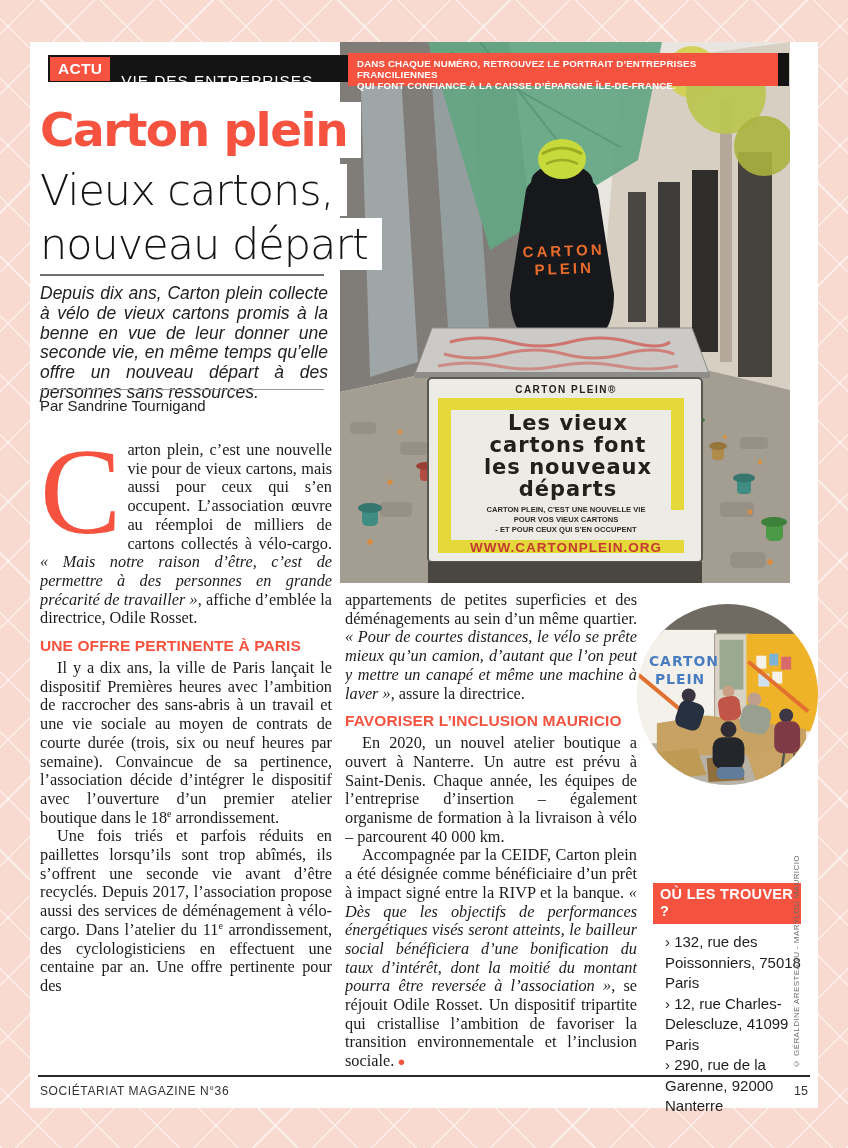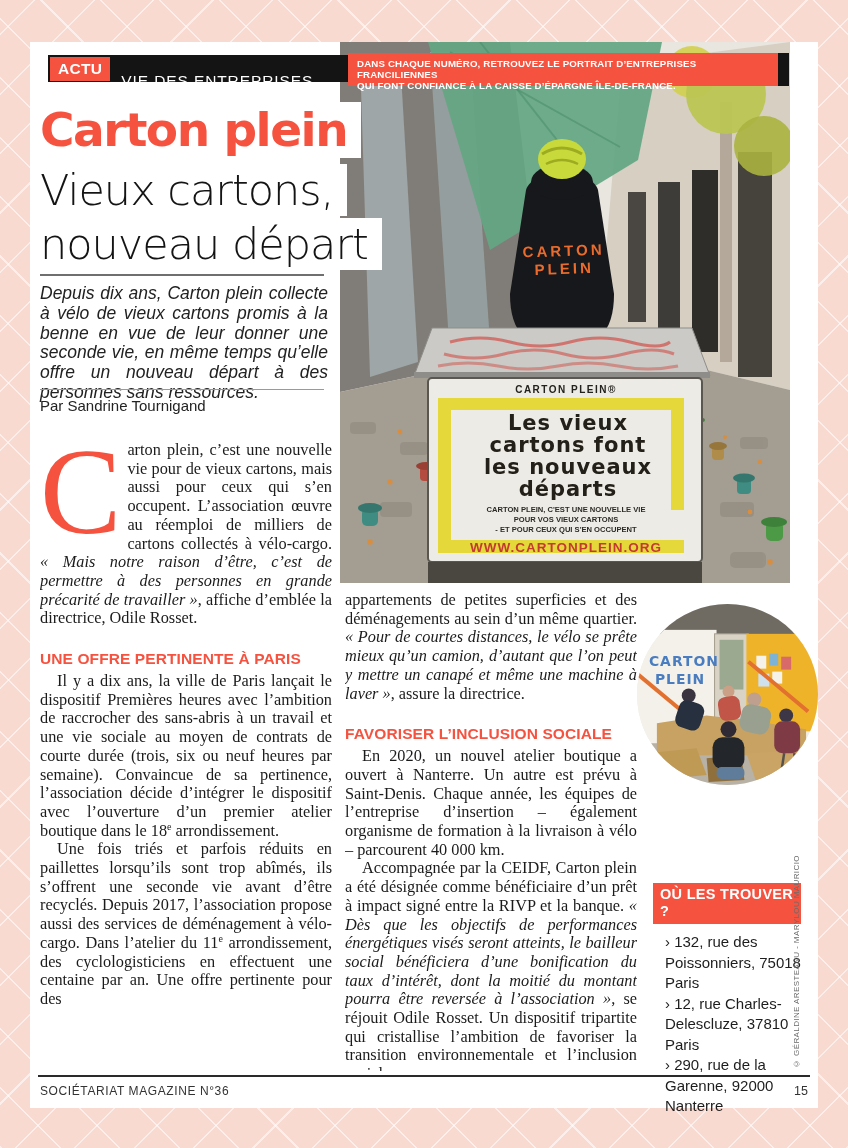--- a/index.html
+++ b/index.html
@@ -57,21 +57,21 @@
   
   .col{position:absolute;width:292px;color:var(--ink);}
   .col-left{left:10px;top:399px;height:634px;overflow:hidden;}
   .col-mid{left:315px;top:549px;height:480px;overflow:hidden;}
   .body-text{font:16.3px/18.7px "Liberation Serif",serif;text-align:justify;}
   .body-text p{margin:0;}
   .p-ind{text-indent:17px;}
   .body-text em{font-style:italic;}
   .body-text sup{font-size:10px;vertical-align:super;line-height:0;}
   h2.section{font:700 15.5px/18px "Liberation Sans",sans-serif;color:var(--accent);
-    margin:22px 0 4px;letter-spacing:.1px;}
+    margin:9px 0 4px;letter-spacing:.1px;}
   .dropcap{float:left;font:400 122px/93px "Liberation Serif",serif;color:var(--accent);
     margin:4px 6px 0 0;}
   .accent{color:var(--accent);font-size:13px;}
 
   
   .circle-photo{position:absolute;left:607px;top:562px;width:181px;height:181px;border-radius:50%;
     overflow:hidden;z-index:4;}
 
   
   .sidebar{position:absolute;left:623px;top:841px;width:148px;}
@@ -253,21 +253,21 @@
       <span class="dropcap">C</span>
       <span><span>arton plein, c’est une nouvelle vie pour de vieux cartons, mais aussi pour ceux qui s’en occupent. L’association œuvre au réemploi de milliers de cartons collectés à vélo-cargo. </span><em>« Mais notre raison d’être, c’est de permettre à des personnes en grande précarité de travailler »</em><span>, affiche d’emblée la directrice, Odile Rosset.</span></span>
     </p>
     <h2 class="section">UNE OFFRE PERTINENTE À PARIS</h2>
     <p class="p-ind"><span>Il y a dix ans, la ville de Paris lançait le dispositif Premières heures avec l’ambition de raccrocher des sans-abris à un travail et une vie sociale au moyen de contrats de courte durée (trois, six ou neuf heures par semaine). Convaincue de sa pertinence, l’association décide d’intégrer le dispositif avec l’ouverture d’un premier atelier boutique dans le 18</span><sup>e</sup><span> arrondissement.</span></p>
     <p class="p-ind"><span>Une fois triés et parfois réduits en paillettes lorsqu’ils sont trop abîmés, ils s’offrent une seconde vie avant d’être recyclés. Depuis 2017, l’association propose aussi des services de déménagement à vélo-cargo. Dans l’atelier du 11</span><sup>e</sup><span> arrondissement, des cyclologisticiens en effectuent une centaine par an. Une offre pertinente pour des</span></p>
   </div>
 
   <div class="col col-mid body-text">
     <p><span>appartements de petites superficies et des déménagements au sein d’un même quartier. </span><em>« Pour de courtes distances, le vélo se prête mieux qu’un camion, d’autant que l’on peut y mettre un canapé et même une machine à laver »</em><span>, assure la directrice.</span></p>
-    <h2 class="section">FAVORISER L’INCLUSION SOCIALE</h2>
+    <h2 class="section">FAVORISER L’INCLUSION MAURICIO</h2>
     <p class="p-ind">En 2020, un nouvel atelier boutique a ouvert à Nanterre. Un autre est prévu à Saint-Denis. Chaque année, les équipes de l’entreprise d’insertion – également organisme de formation à la livraison à vélo – parcourent 40 000 km.</p>
     <p class="p-ind"><span>Accompagnée par la CEIDF, Carton plein a été désignée comme bénéficiaire d’un prêt à impact signé entre la RIVP et la banque. </span><em>« Dès que les objectifs de performances énergétiques visés seront atteints, le bailleur social bénéficiera d’une bonification du taux d’intérêt, dont la moitié du montant pourra être reversée à l’association »</em><span>, se réjouit Odile Rosset. Un dispositif tripartite qui cristallise l’ambition de favoriser la transition environnementale et l’inclusion sociale.</span><span class="accent"> ●</span></p>
   </div>
 
   <div class="circle-photo">
     <svg width="181" height="181" viewBox="0 0 182 182">
       <rect width="182" height="182" fill="#f0ece5"></rect>
       <path d="M0,0 H182 V26 C120,40 60,40 0,26 Z" fill="#6f6a62"></path>
       <rect x="0" y="26" width="80" height="122" fill="#f4f1ea"></rect>
       <rect x="78" y="30" width="34" height="86" fill="#d9d3c6" stroke="#a39c8d"></rect>
@@ -304,21 +304,21 @@
           <rect x="76" y="134" width="32" height="32" rx="10" fill="#23262b"></rect>
         <rect x="80" y="164" width="28" height="12" rx="5" fill="#5f7d9a"></rect>
       </g>
     </svg>
   </div>
 
   <div class="sidebar">
     <span class="sidebar-title">OÙ LES TROUVER ?</span>
     <div class="addr-list">
       <div>› 132, rue des Poissonniers, 75018 Paris</div>
-      <div>› 12, rue Charles-Delescluze, 37810 Paris</div>
+      <div>› 12, rue Charles-Delescluze, 41099 Paris</div>
       <div>› 290, rue de la Garenne, 92000 Nanterre</div>
     </div>
   </div>
 
   <div class="credit">
     <span>© GÉRALDINE ARESTEANU - MARYLOU MAURICIO</span>
   </div>
 
   <div class="rule footer-rule"></div>
   <div class="footer-text">SOCIÉTARIAT MAGAZINE N°36</div>

